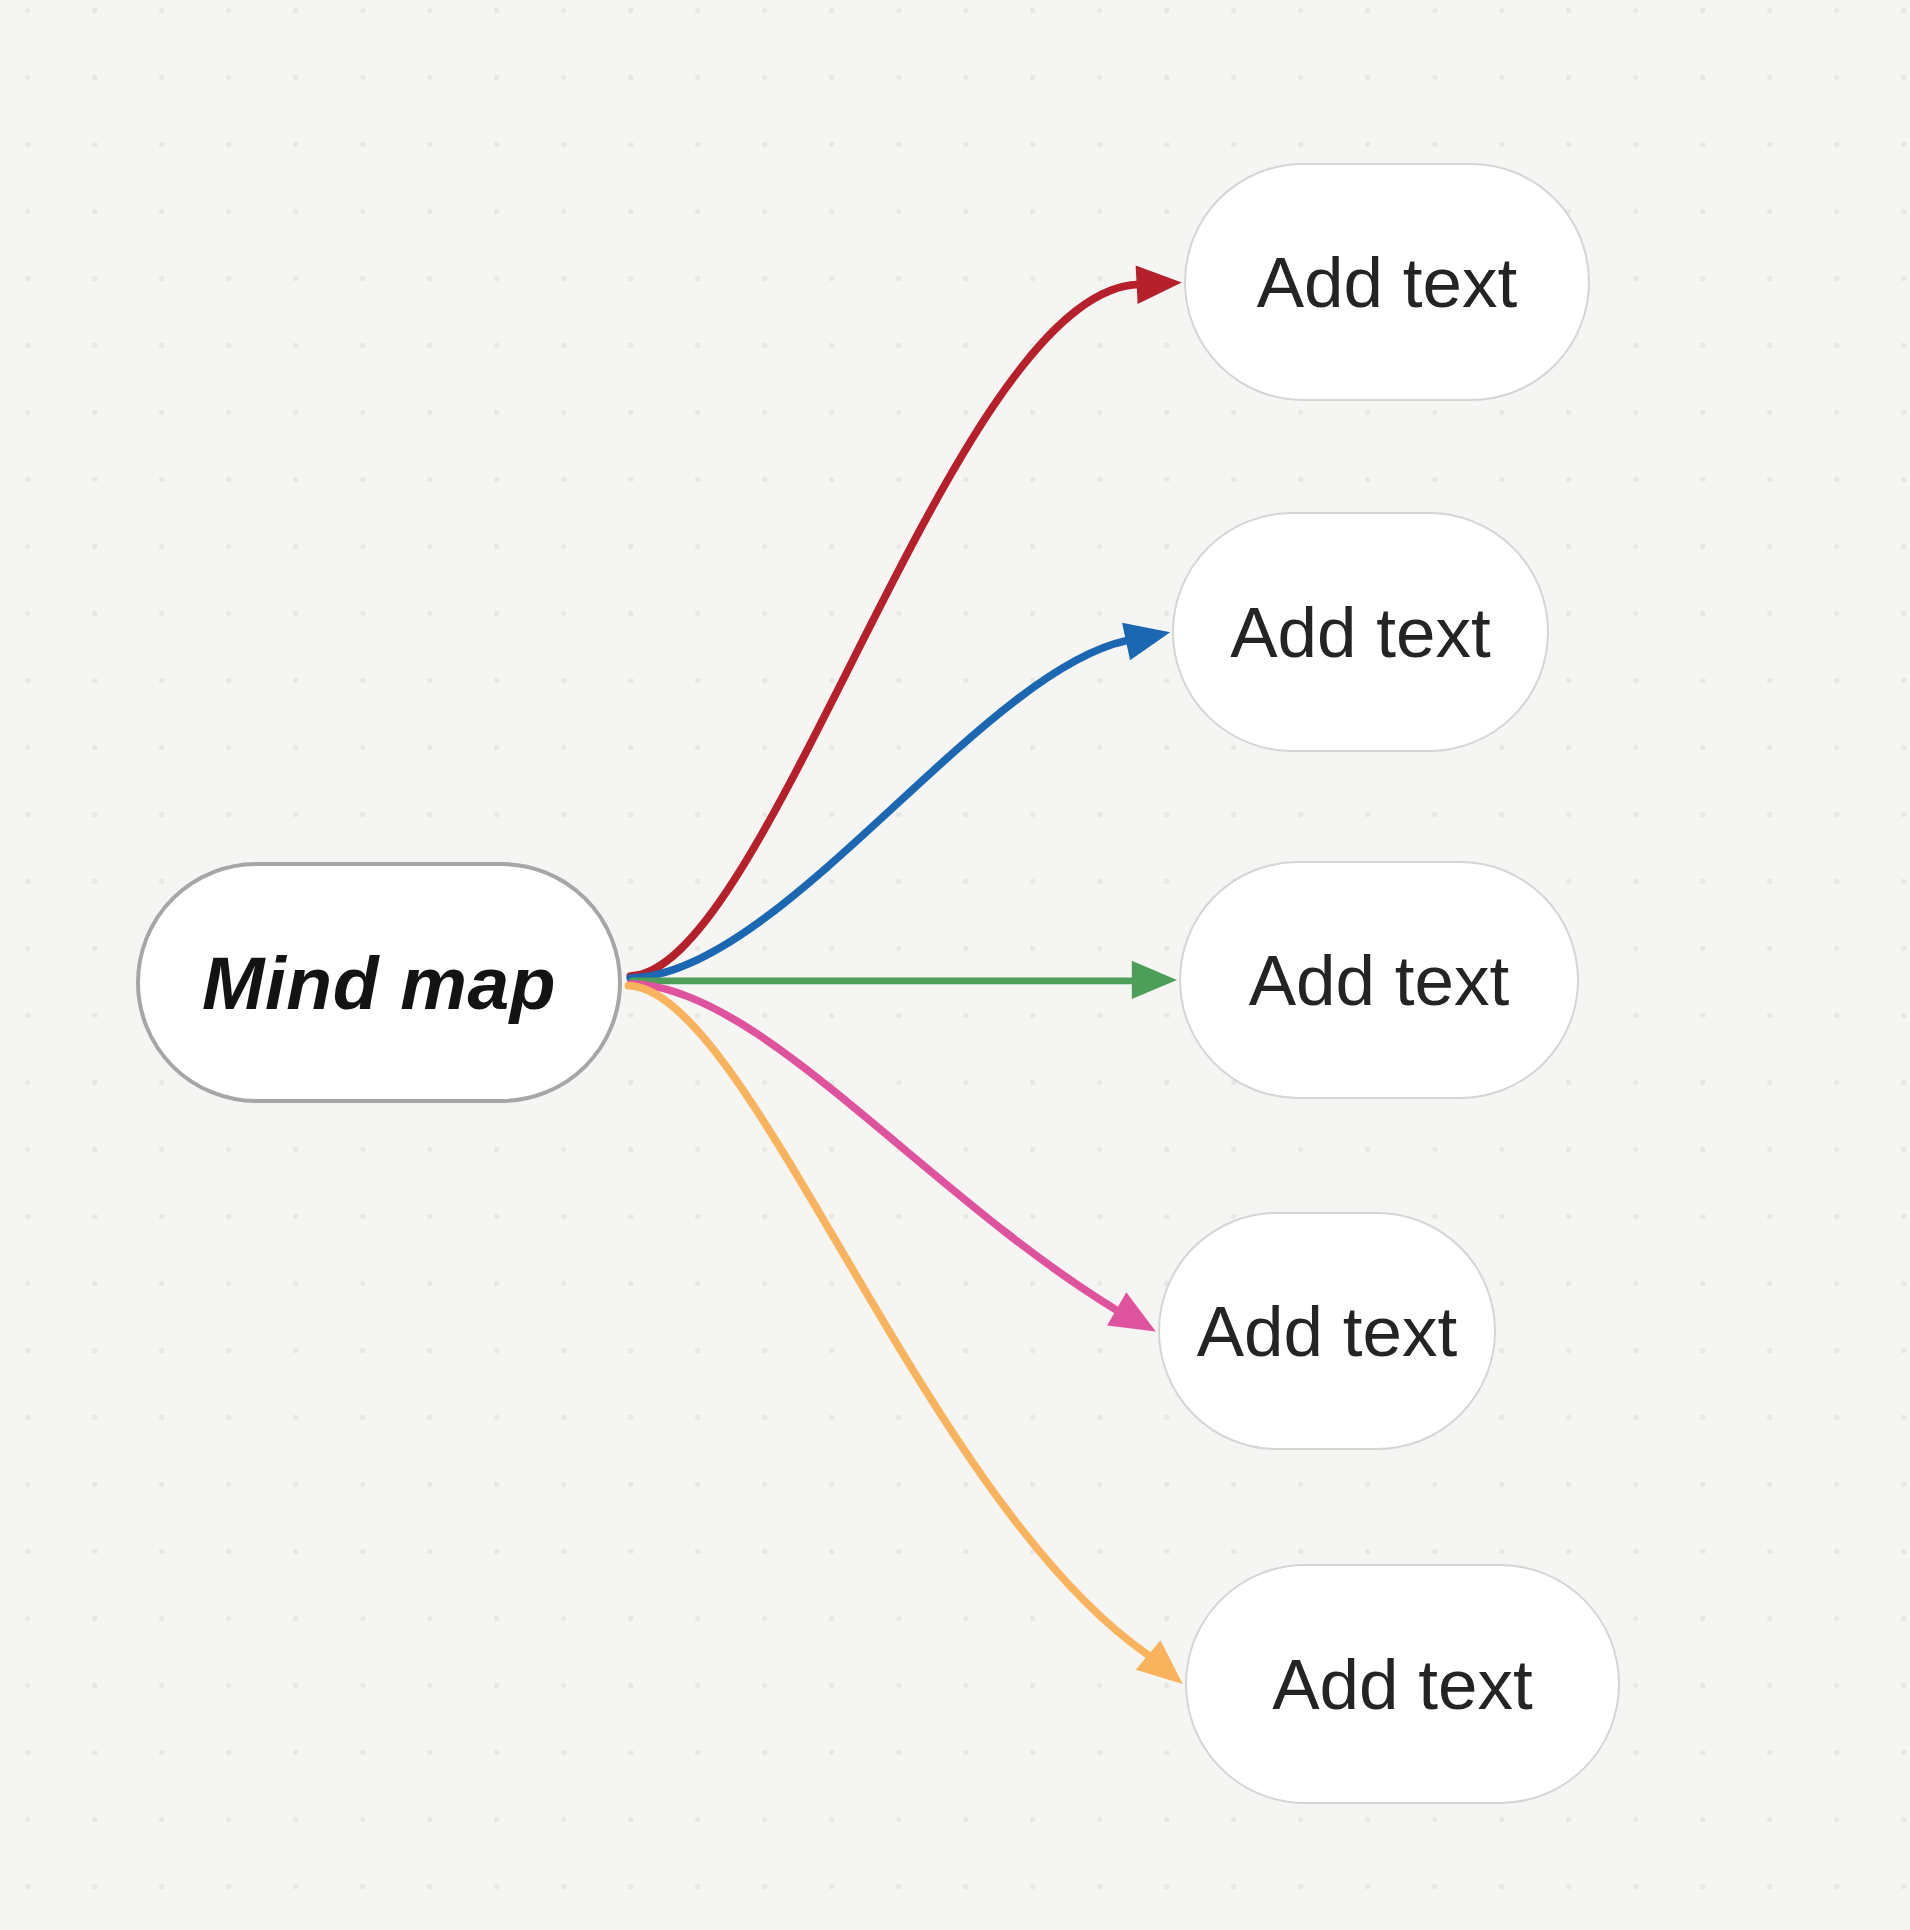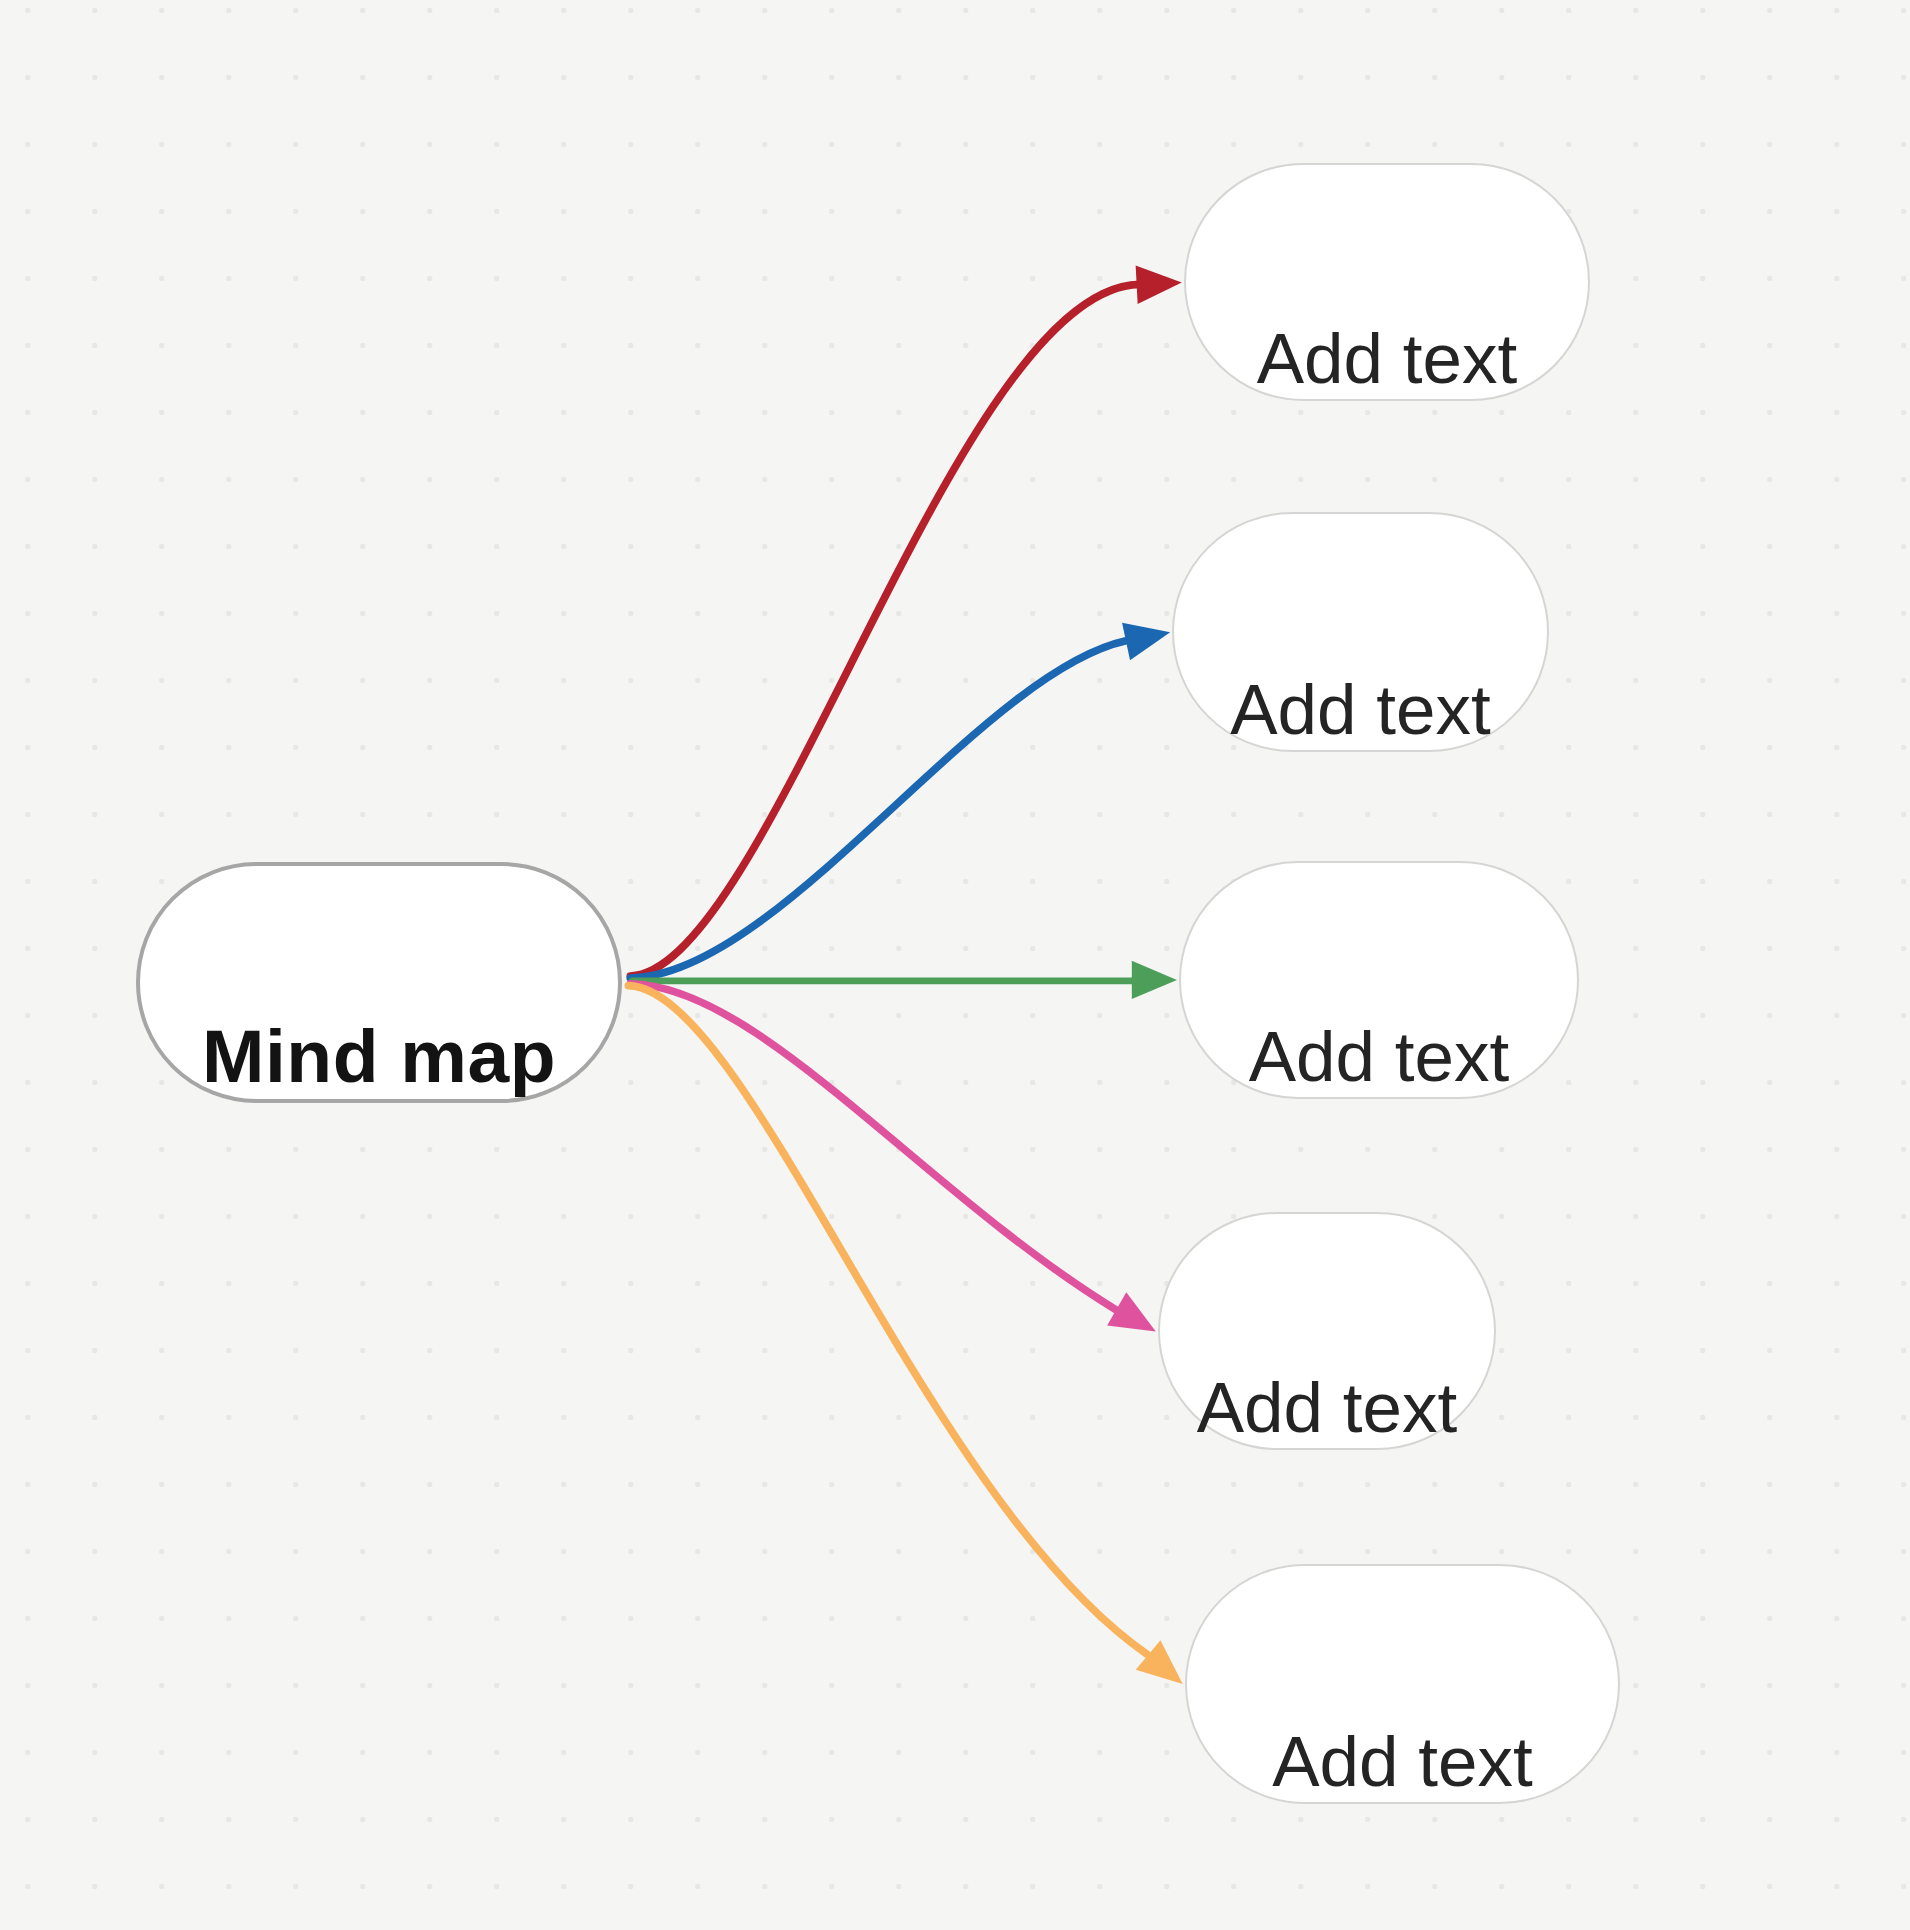--- a/index.html
+++ b/index.html
@@ -34,37 +34,38 @@
     stroke-width: 8;
     stroke-linecap: round;
   }
   .edge-line.thin {
     stroke-width: 7;
   }
   .node {
     position: absolute;
     background: #ffffff;
     display: flex;
-    align-items: flex-end;
+    align-items: center;
     justify-content: center;
     box-sizing: border-box;
     white-space: nowrap;
     cursor: pointer;
   }
   .node-root {
     left: 136px;
     top: 862px;
     width: 486px;
     height: 241px;
     border: 4.8px solid #a6a6a6;
     border-radius: 121px;
     font-size: 75px;
     font-weight: 700;
     color: #131313;
     letter-spacing: 0.5px;
+    font-style: italic;
   }
   .node-child {
     border: 2.9px solid #d5d5d4;
     border-radius: 120px;
     font-size: 71px;
     font-weight: 400;
     color: #242424;
   }
   .node-child.n1 { left: 1184px; top: 163px;  width: 406px; height: 238px; }
   .node-child.n2 { left: 1172px; top: 512px;  width: 377px; height: 240px; }

